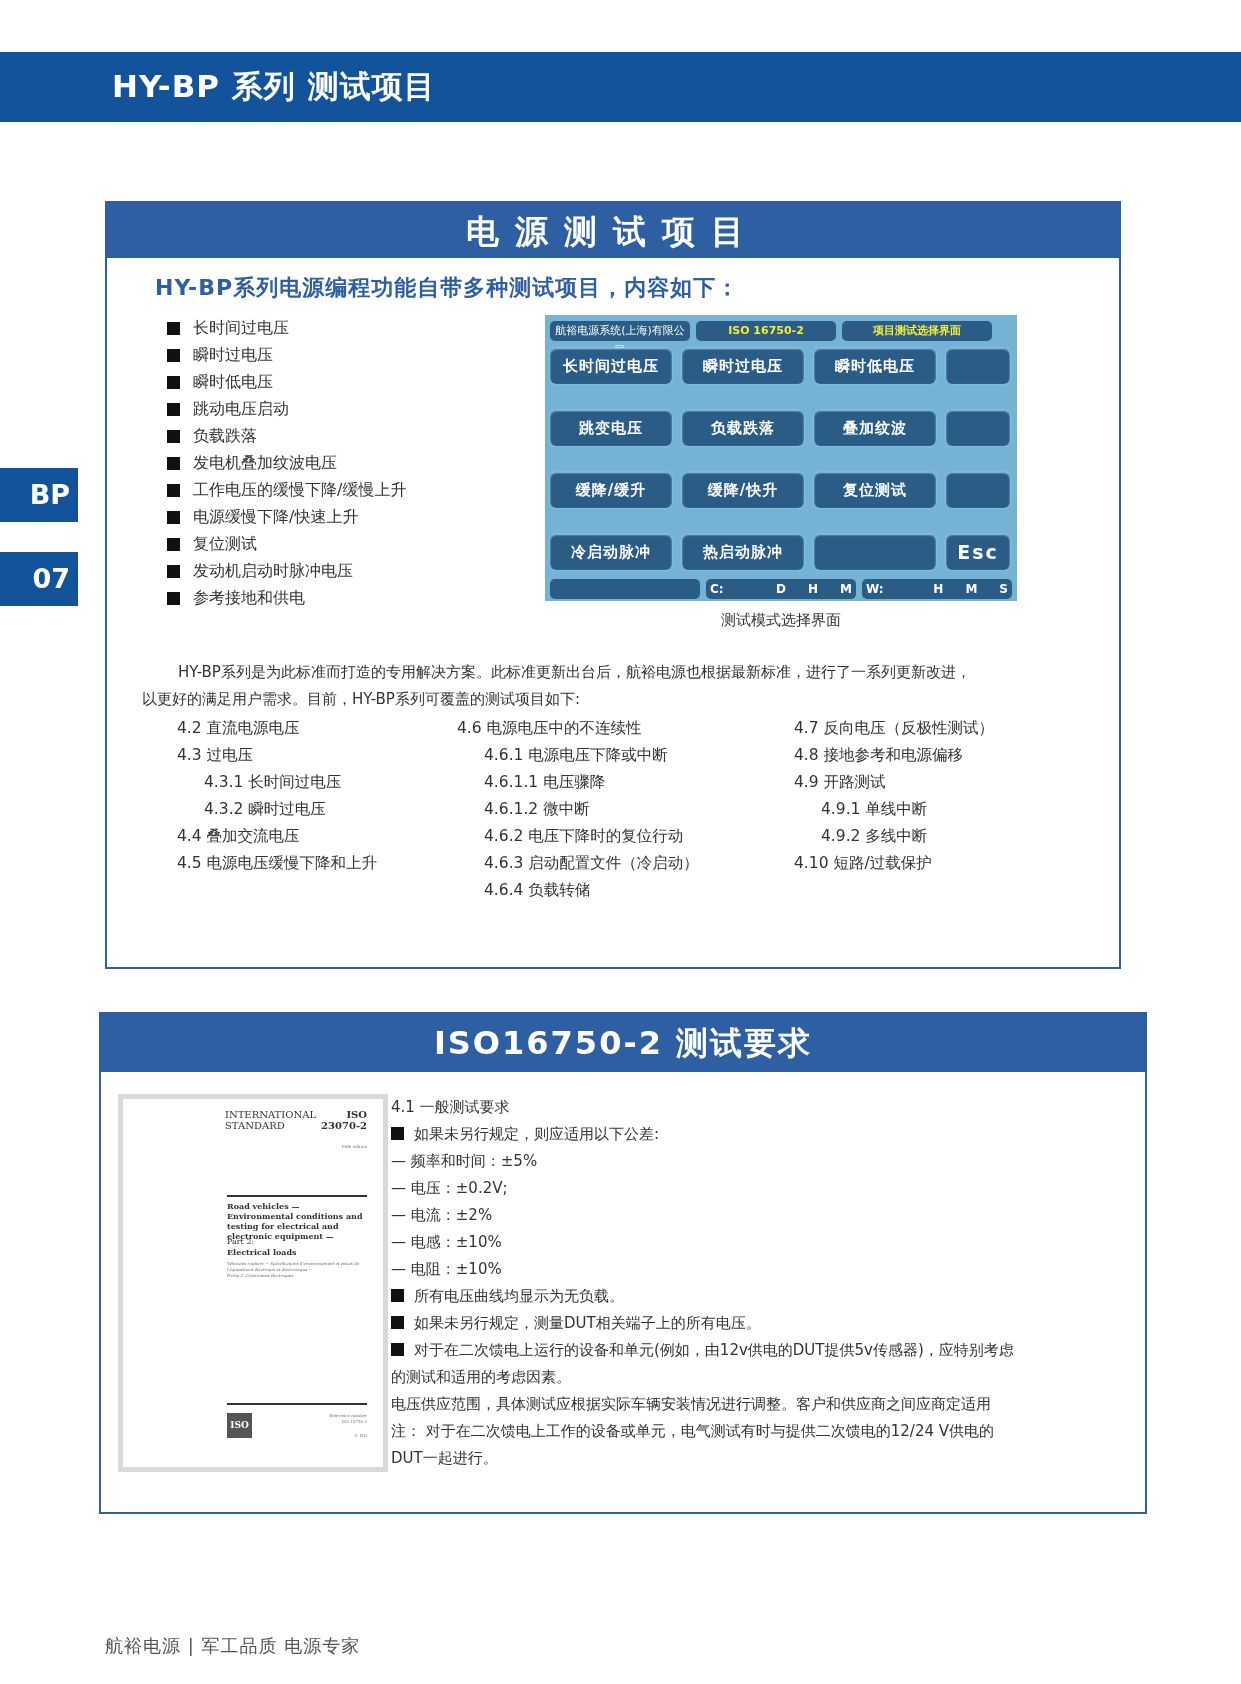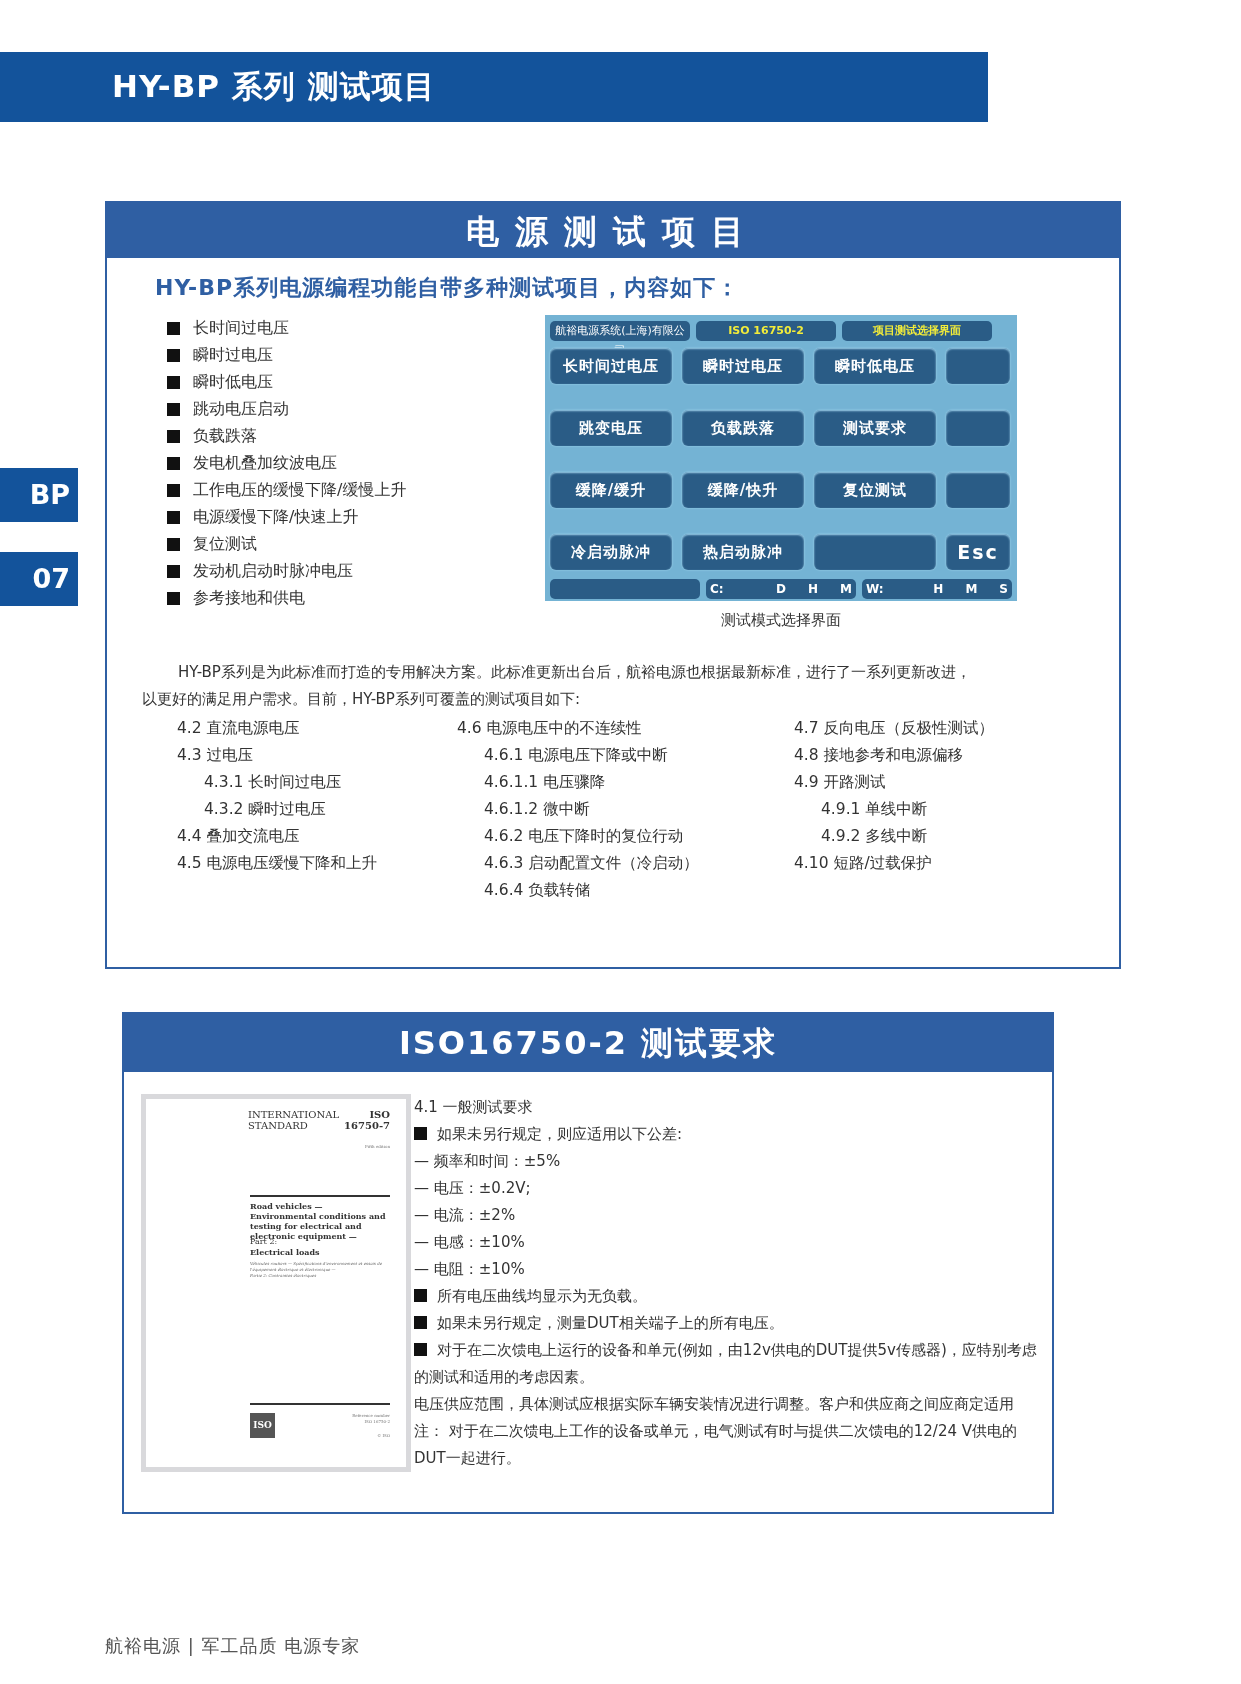--- a/index.html
+++ b/index.html
@@ -1,28 +1,28 @@
 <!DOCTYPE html>
 <html><head>
 <meta charset="utf-8">
 <style>
   * { box-sizing: border-box; margin: 0; padding: 0; }
   html, body { width: 1241px; height: 1684px; background: #ffffff; overflow: hidden; }
   body { position: relative; font-family: "DejaVu Sans", "Liberation Sans", sans-serif; color: #333333; }
 
-  .top-bar { position: absolute; left: 0; top: 52px; width: 988px; height: 70px; background: #13539b; }
+  .top-bar { position: absolute; left: 0; top: 52px; width: 1241px; height: 70px; background: #13539b; }
   .top-title { position: absolute; left: 112px; top: 14px; font-size: 31px; font-weight: bold; color: #ffffff; letter-spacing: 1px; }
 
   .side-tab { position: absolute; left: 0; width: 78px; height: 54px; background: #13539b; color: #fff; font-weight: bold; font-size: 27px; text-align: right; padding-right: 8px; line-height: 54px; }
   .side-bp { top: 468px; }
   .side-num { top: 552px; padding-left: 12px; }
 
   .section { position: absolute; border: 2px solid #2f5fa3; background: #fff; }
   .sec1 { left: 105px; top: 188px; width: 1016px; height: 768px; margin-top: 13px; }
-  .sec2 { left: 122px; top: 1012px; width: 932px; height: 502px; }
+  .sec2 { left: 99px; top: 1012px; width: 1048px; height: 502px; }
   .sec-header { height: 55px; background: #2f5fa3; color: #fff; text-align: center; font-weight: bold; }
   .sec1 .sec-header { font-size: 33px; letter-spacing: 16px; line-height: 57px; }
   .sec2 .sec-header { font-size: 32px; letter-spacing: 2px; line-height: 58px; height: 58px; }
 
   .subtitle { position: absolute; left: 48px; top: 70px; font-size: 22px; font-weight: bold; color: #2f5fa3; letter-spacing: 1px; }
 
   .feature-list { position: absolute; left: 60px; top: 112px; list-style: none; }
   .feature-list li { height: 27px; font-size: 16px; color: #333; display: flex; align-items: center; }
   .sq { display: inline-block; width: 13px; height: 13px; background: #111; margin-right: 13px; }
 
@@ -135,21 +135,21 @@
       <div class="scr-pill yellow" style="width:140px">ISO 16750-2</div>
       <div class="scr-pill yellow" style="width:150px">项目测试选择界面</div>
     </div>
     <div class="scr-grid">
       <div class="scr-btn">长时间过电压</div>
       <div class="scr-btn">瞬时过电压</div>
       <div class="scr-btn">瞬时低电压</div>
       <div class="scr-btn"></div>
       <div class="scr-btn">跳变电压</div>
       <div class="scr-btn">负载跌落</div>
-      <div class="scr-btn">测试要求</div>
+      <div class="scr-btn">叠加纹波</div>
       <div class="scr-btn"></div>
       <div class="scr-btn">缓降/缓升</div>
       <div class="scr-btn">缓降/快升</div>
       <div class="scr-btn">复位测试</div>
       <div class="scr-btn"></div>
       <div class="scr-btn">冷启动脉冲</div>
       <div class="scr-btn">热启动脉冲</div>
       <div class="scr-btn"></div>
       <div class="scr-btn esc">Esc</div>
     </div>
@@ -207,21 +207,21 @@
   <div class="sec-header">ISO16750-2 测试要求</div>
 
   <div class="doc-cover">
     <div class="doc-page">
       <div class="doc-intl">
         <div>INTERNATIONAL</div>
         <div>STANDARD</div>
       </div>
       <div class="doc-iso">
         <div>ISO</div>
-        <div>16750-7</div>
+        <div>23070-2</div>
       </div>
       <div class="doc-edition">Fifth edition</div>
       <div class="doc-rule" style="top:96px"></div>
       <div class="doc-title">Road vehicles — Environmental conditions and testing for electrical and electronic equipment —</div>
       <div class="doc-part">
         <span>Part 2:</span>
         <b>Electrical loads</b>
       </div>
       <div class="doc-fr">
         <div>Véhicules routiers — Spécifications d'environnement et essais de l'équipement électrique et électronique —</div>

